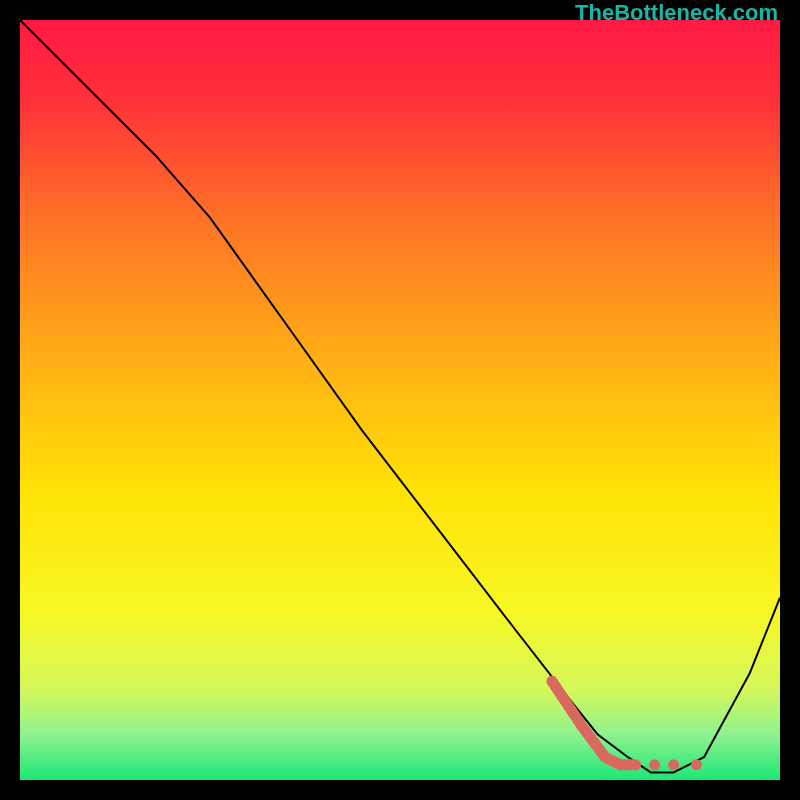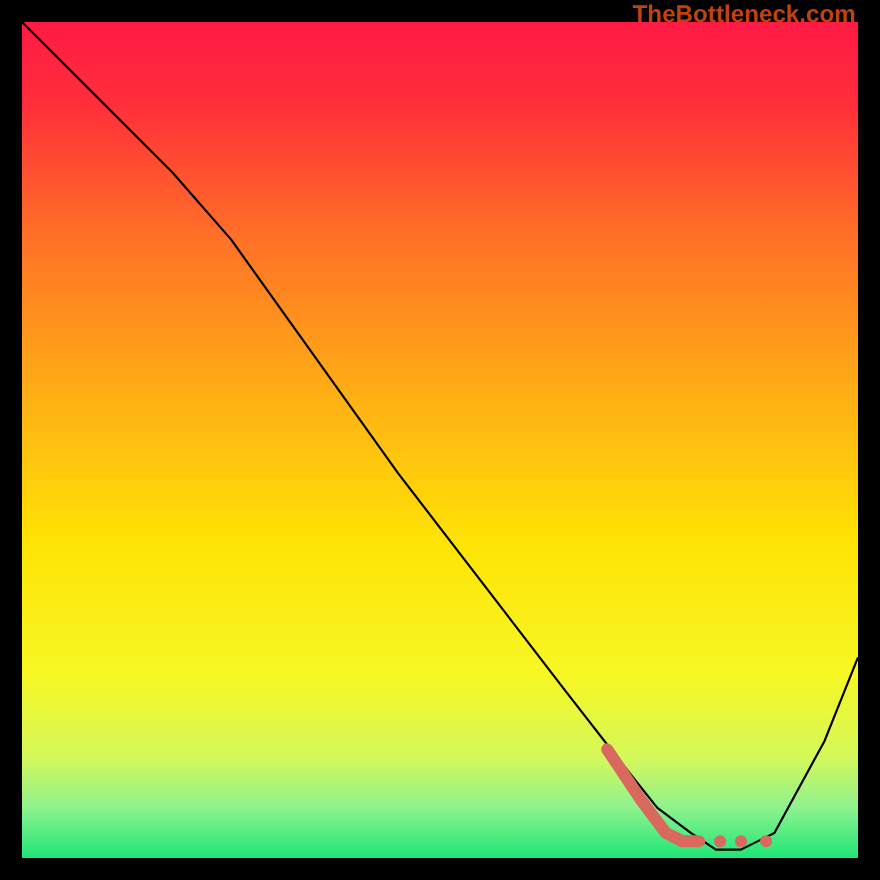--- a/index.html
+++ b/index.html
@@ -18,21 +18,21 @@
     width: 760px;
     height: 760px;
     background: #000;
   }
   .watermark {
     position: absolute;
     top: 0px;
     right: 22px;
     font-size: 22px;
     font-weight: 600;
-    color: #c2410c;
+    color: #14b8a6;
     letter-spacing: 0px;
     z-index: 10;
     user-select: none;
   }
   svg {
     position: absolute;
     left: 0;
     top: 0;
   }
 </style>

